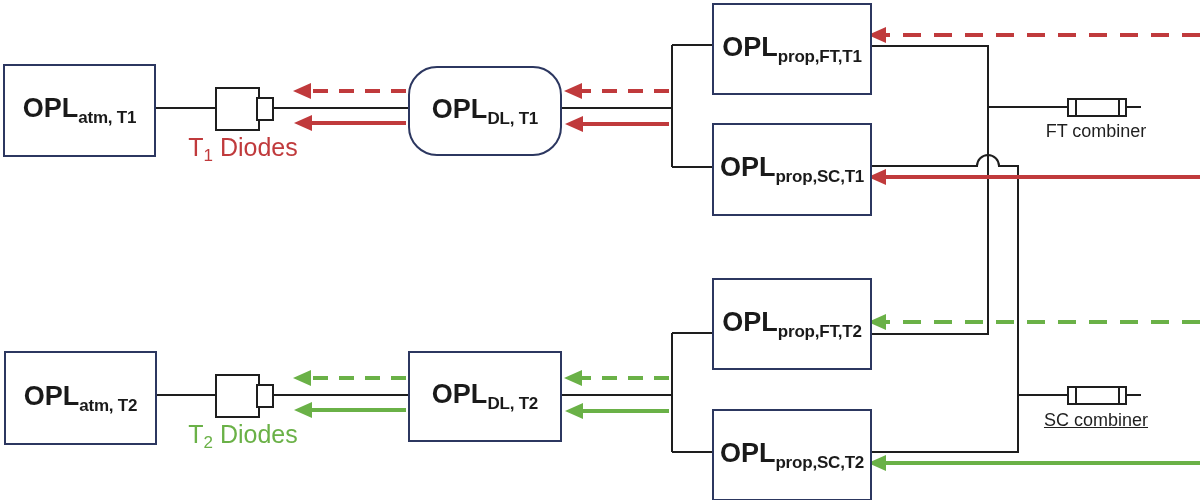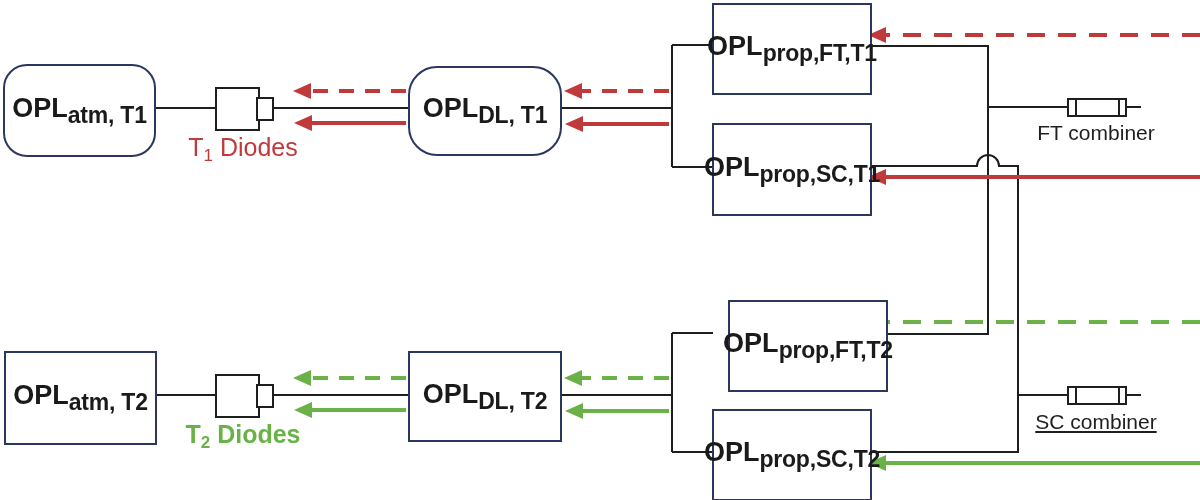--- a/index.html
+++ b/index.html
@@ -15,28 +15,28 @@
   .dash-short{stroke-dasharray:15 11;}
   .ft1{fill:var(--t1);stroke:none;}
   .ft2{fill:var(--t2);stroke:none;}
   .combiner{fill:#fff;stroke:var(--line);stroke-width:2;}
   .box{
     position:absolute;border:2px solid var(--navy);background:#fff;
     display:flex;align-items:center;justify-content:center;
     color:#1a1a1a;
   }
   .bt{font-weight:bold;font-size:27px;letter-spacing:0;white-space:nowrap;}
-  .bt .sub{font-size:23px;vertical-align:-6px;letter-spacing:-0.2px;}
+  .bt .sub{font-size:17px;vertical-align:-6px;letter-spacing:-0.2px;}
   .diode-body{position:absolute;border:2px solid var(--line);background:#fff;}
   .lbl{position:absolute;text-align:center;white-space:nowrap;}
   .diode-lbl{font-size:25px;width:160px;}
   .diode-lbl .sub{font-size:17px;vertical-align:-5px;}
   .t1c{color:var(--t1);}
-  .t2c{color:var(--t2);font-weight:bold;}
-  .comb-lbl{font-size:21px;color:#1f1f1f;width:160px;}
+  .t2c{color:var(--t2);}
+  .comb-lbl{font-size:18px;color:#1f1f1f;width:160px;}
 </style>
 </head>
 <body>
 
 <div id="stage" style="--t1: #C03A3C; --t2: #6AB147; --navy: #2C3760; --line: #1E1E1E;">
 
   <svg id="wires" width="1200" height="500" viewBox="0 0 1200 500">
 
     <path class="blk" d="M152 108 H216"></path>
     <path class="blk" d="M272 108 H409"></path>
@@ -115,39 +115,39 @@
     <g>
       <path class="lt2 dash-short" d="M406 378 H310"></path>
       <polygon class="ft2" points="293,378 311,370 311,386"></polygon>
     </g>
     <g>
       <path class="lt2" d="M406 410 H311"></path>
       <polygon class="ft2" points="294,410 312,402 312,418"></polygon>
     </g>
   </svg>
 
-  <div class="box" style="left:3px;top:64px;width:149px;height:89px;border-radius:24px;">
+  <div class="box" style="left:3px;top:64px;width:149px;height:89px;">
     <span class="bt"><span>OPL</span><span class="sub">atm, T1</span></span>
   </div>
   <div class="box" style="left:408px;top:66px;width:150px;height:86px;border-radius:29px;">
     <span class="bt"><span>OPL</span><span class="sub">DL, T1</span></span>
   </div>
   <div class="box" style="left:712px;top:3px;width:156px;height:88px;">
     <span class="bt"><span>OPL</span><span class="sub">prop,FT,T1</span></span>
   </div>
   <div class="box" style="left:712px;top:123px;width:156px;height:89px;align-items:center;">
     <span class="bt"><span>OPL</span><span class="sub">prop,SC,T1</span></span>
   </div>
   <div class="box" style="left:4px;top:351px;width:149px;height:90px;text-align:right;">
     <span class="bt"><span>OPL</span><span class="sub">atm, T2</span></span>
   </div>
   <div class="box" style="left:408px;top:351px;width:150px;height:87px;text-align:center;">
     <span class="bt"><span>OPL</span><span class="sub">DL, T2</span></span>
   </div>
-  <div class="box" style="left:712px;top:300px;width:156px;height:88px;margin-left:16px;">
+  <div class="box" style="left:712px;top:278px;width:156px;height:88px;">
     <span class="bt"><span>OPL</span><span class="sub">prop,FT,T2</span></span>
   </div>
   <div class="box" style="left:712px;top:409px;width:156px;height:88px;text-align:center;">
     <span class="bt"><span>OPL</span><span class="sub">prop,SC,T2</span></span>
   </div>
 
   <div class="diode-body" style="left:215px;top:87px;width:41px;height:40px;"></div>
   <div class="diode-body" style="left:256px;top:97px;width:14px;height:20px;"></div>
   <div class="diode-body" style="left:215px;top:374px;width:41px;height:40px;"></div>
   <div class="diode-body" style="left:256px;top:384px;width:14px;height:20px;"></div>

